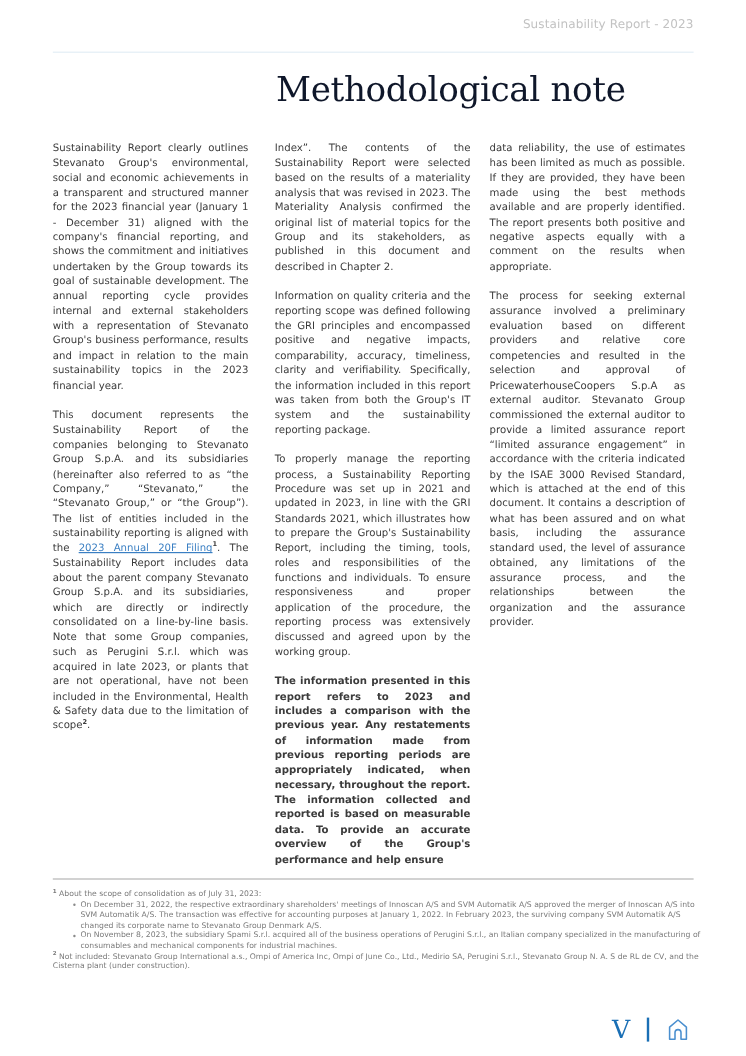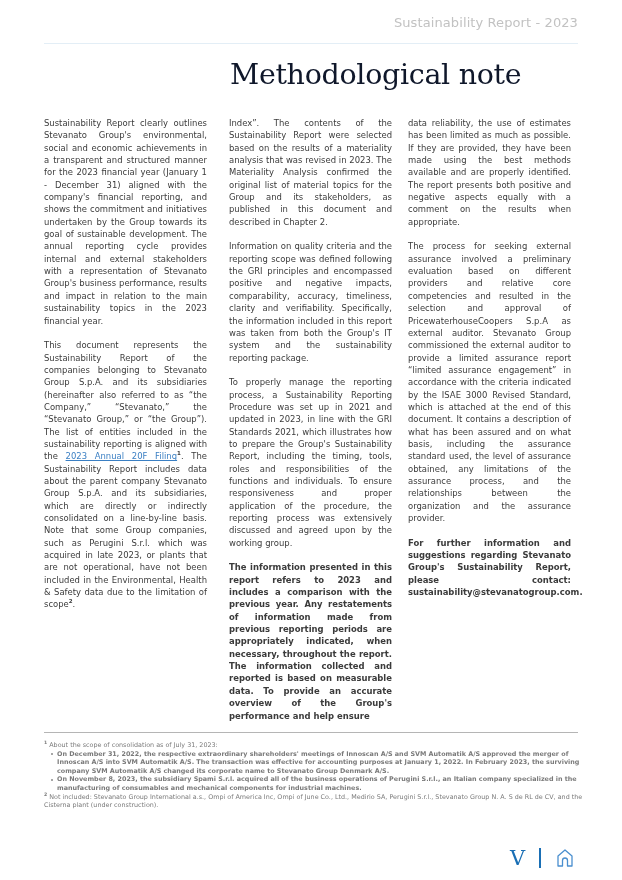--- a/index.html
+++ b/index.html
@@ -1,21 +1,21 @@
 <!DOCTYPE html>
 <html><head>
 <meta charset="utf-8">
 <style>
   * { box-sizing: border-box; margin: 0; padding: 0; }
   html, body { width: 622px; height: 880px; background: #ffffff; overflow: hidden; }
   body { position: relative; font-family: "DejaVu Sans", sans-serif; color: #3a3a3a; }
 
   .header-text {
     position: absolute; right: 44px; top: 15px;
-    font-size: 13px; color: #c2c2c2; letter-spacing: 0.1px;
+    font-size: 10px; color: #c2c2c2; letter-spacing: 0.1px;
   }
   .top-rule {
     position: absolute; left: 44px; top: 43px; width: 534px; height: 1px;
     background: #e3eef6;
   }
   .page-title {
     position: absolute; left: 230px; top: 58px;
     font-family: "DejaVu Serif", serif; font-size: 28.5px; font-weight: normal;
     color: #0f172a; letter-spacing: -0.3px; white-space: nowrap;
   }
@@ -36,21 +36,21 @@
   .foot-rule {
     position: absolute; left: 44px; top: 732px; width: 534px; height: 1px;
     background: #b5b5b5;
   }
   .footnotes {
     position: absolute; left: 44px; top: 741px; width: 540px;
     font-size: 6.4px; line-height: 8.6px; color: #7a7a7a;
   }
   .footnotes .fn { position: relative; }
   .footnotes .fn sup { font-size: 4.6px; vertical-align: super; line-height: 0; font-weight: bold; }
-  .footnotes ul { list-style: none; margin-left: 6px; font-weight: bold; }
+  .footnotes ul { list-style: none; margin-left: 16px; }
   .footnotes li { position: relative; padding-left: 7px; }
   .footnotes li::before {
     content: ""; position: absolute; left: 1px; top: 3.5px; width: 2px; height: 2px;
     background: #8a8a8a; border-radius: 50%;
   }
 
   .nav {
     position: absolute; left: 510px; top: 845px; height: 26px; display: flex; align-items: center;
   }
   .nav-v {
@@ -78,21 +78,20 @@
 <div class="col col-2">
   <p>Index”. The contents of the Sustainability Report were selected based on the results of a materiality analysis that was revised in 2023. The Materiality Analysis confirmed the original list of material topics for the Group and its stakeholders, as published in this document and described in Chapter 2.</p>
   <p>Information on quality criteria and the reporting scope was defined following the GRI principles and encompassed positive and negative impacts, comparability, accuracy, timeliness, clarity and verifiability. Specifically, the information included in this report was taken from both the Group's IT system and the sustainability reporting package.</p>
   <p>To properly manage the reporting process, a Sustainability Reporting Procedure was set up in 2021 and updated in 2023, in line with the GRI Standards 2021, which illustrates how to prepare the Group's Sustainability Report, including the timing, tools, roles and responsibilities of the functions and individuals. To ensure responsiveness and proper application of the procedure, the reporting process was extensively discussed and agreed upon by the working group.</p>
   <p class="last">The information presented in this report refers to 2023 and includes a comparison with the previous year. Any restatements of information made from previous reporting periods are appropriately indicated, when necessary, throughout the report. The information collected and reported is based on measurable data. To provide an accurate overview of the Group's performance and help ensure</p>
 </div>
 
 <div class="col col-3">
   <p>data reliability, the use of estimates has been limited as much as possible. If they are provided, they have been made using the best methods available and are properly identified. The report presents both positive and negative aspects equally with a comment on the results when appropriate.</p>
   <p>The process for seeking external assurance involved a preliminary evaluation based on different providers and relative core competencies and resulted in the selection and approval of PricewaterhouseCoopers S.p.A as external auditor. Stevanato Group commissioned the external auditor to provide a limited assurance report “limited assurance engagement” in accordance with the criteria indicated by the ISAE 3000 Revised Standard, which is attached at the end of this document. It contains a description of what has been assured and on what basis, including the assurance standard used, the level of assurance obtained, any limitations of the assurance process, and the relationships between the organization and the assurance provider.</p>
-  <p class="last">For further information and suggestions regarding Stevanato Group's Sustainability Report, please contact: sustainability@stevanatogroup.com.</p>
 </div>
 
 <div class="foot-rule"></div>
 
 <div class="footnotes">
   <div class="fn"><sup>1</sup><span> About the scope of consolidation as of July 31, 2023:</span></div>
   <ul>
     <li>On December 31, 2022, the respective extraordinary shareholders' meetings of Innoscan A/S and SVM Automatik A/S approved the merger of Innoscan A/S into SVM Automatik A/S. The transaction was effective for accounting purposes at January 1, 2022. In February 2023, the surviving company SVM Automatik A/S changed its corporate name to Stevanato Group Denmark A/S.</li>
     <li>On November 8, 2023, the subsidiary Spami S.r.l. acquired all of the business operations of Perugini S.r.l., an Italian company specialized in the manufacturing of consumables and mechanical components for industrial machines.</li>
   </ul>

